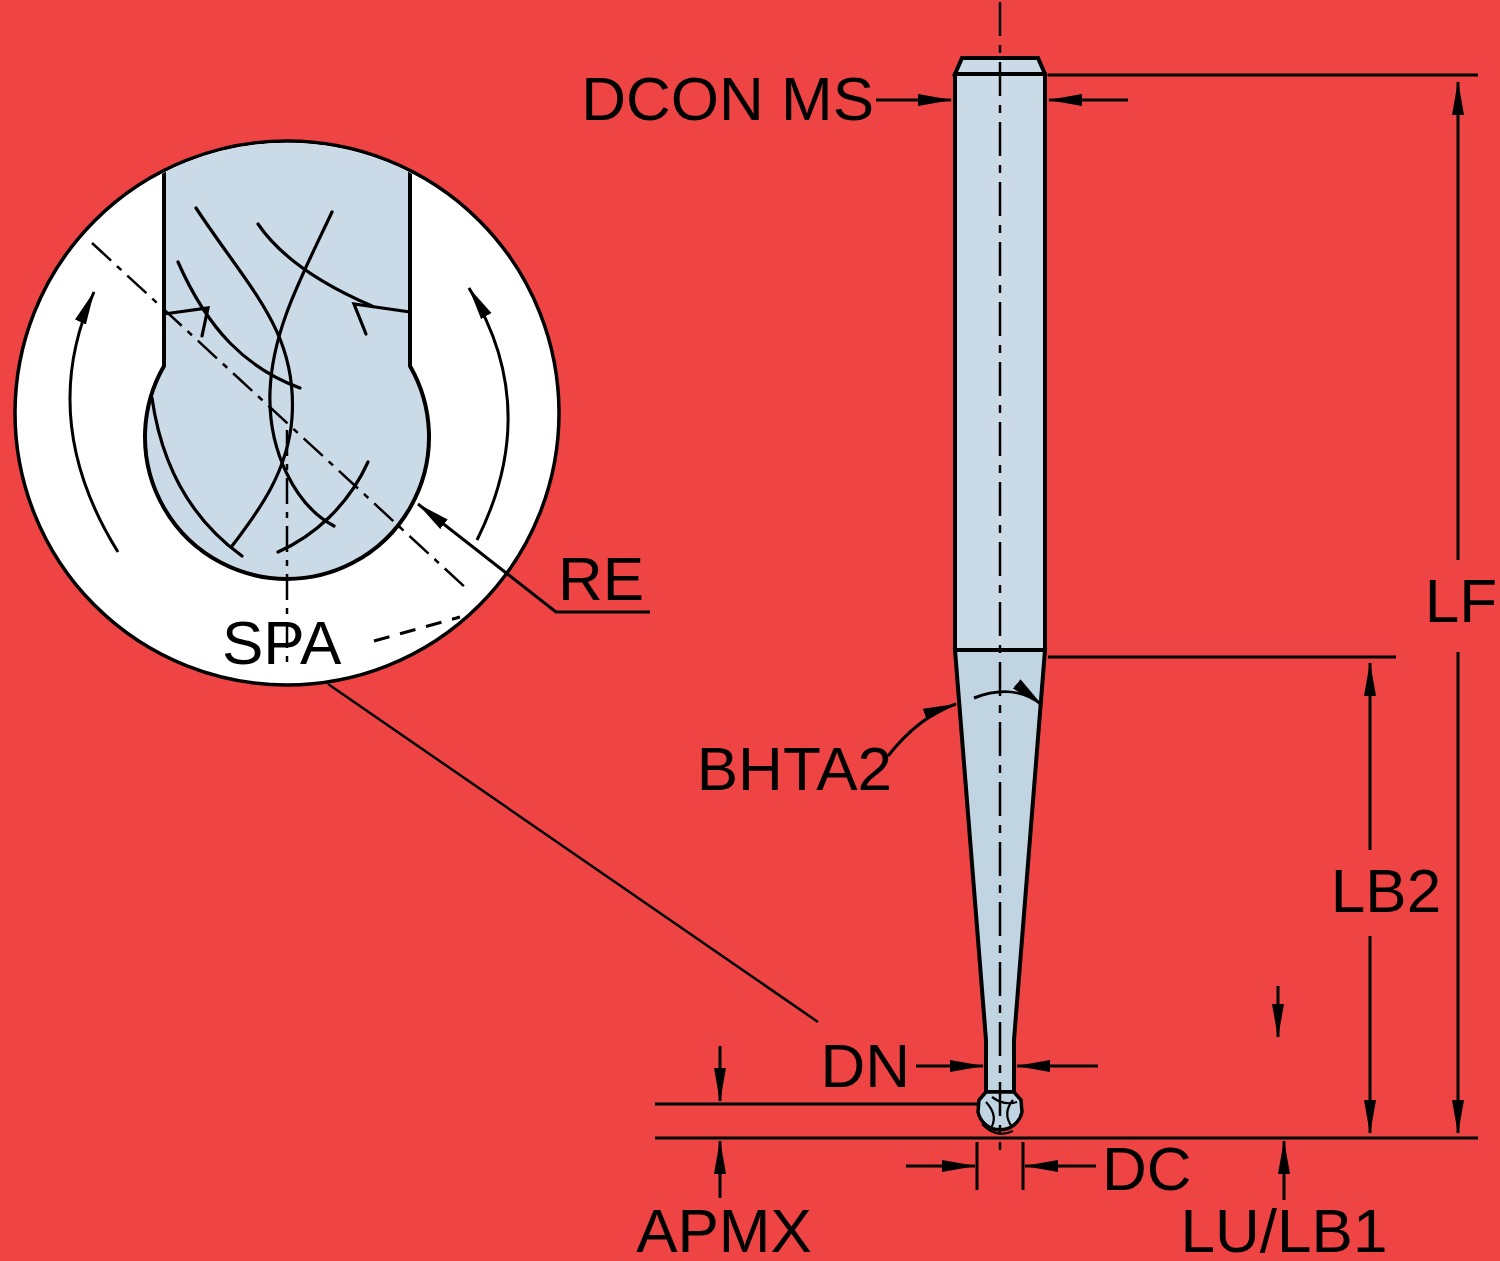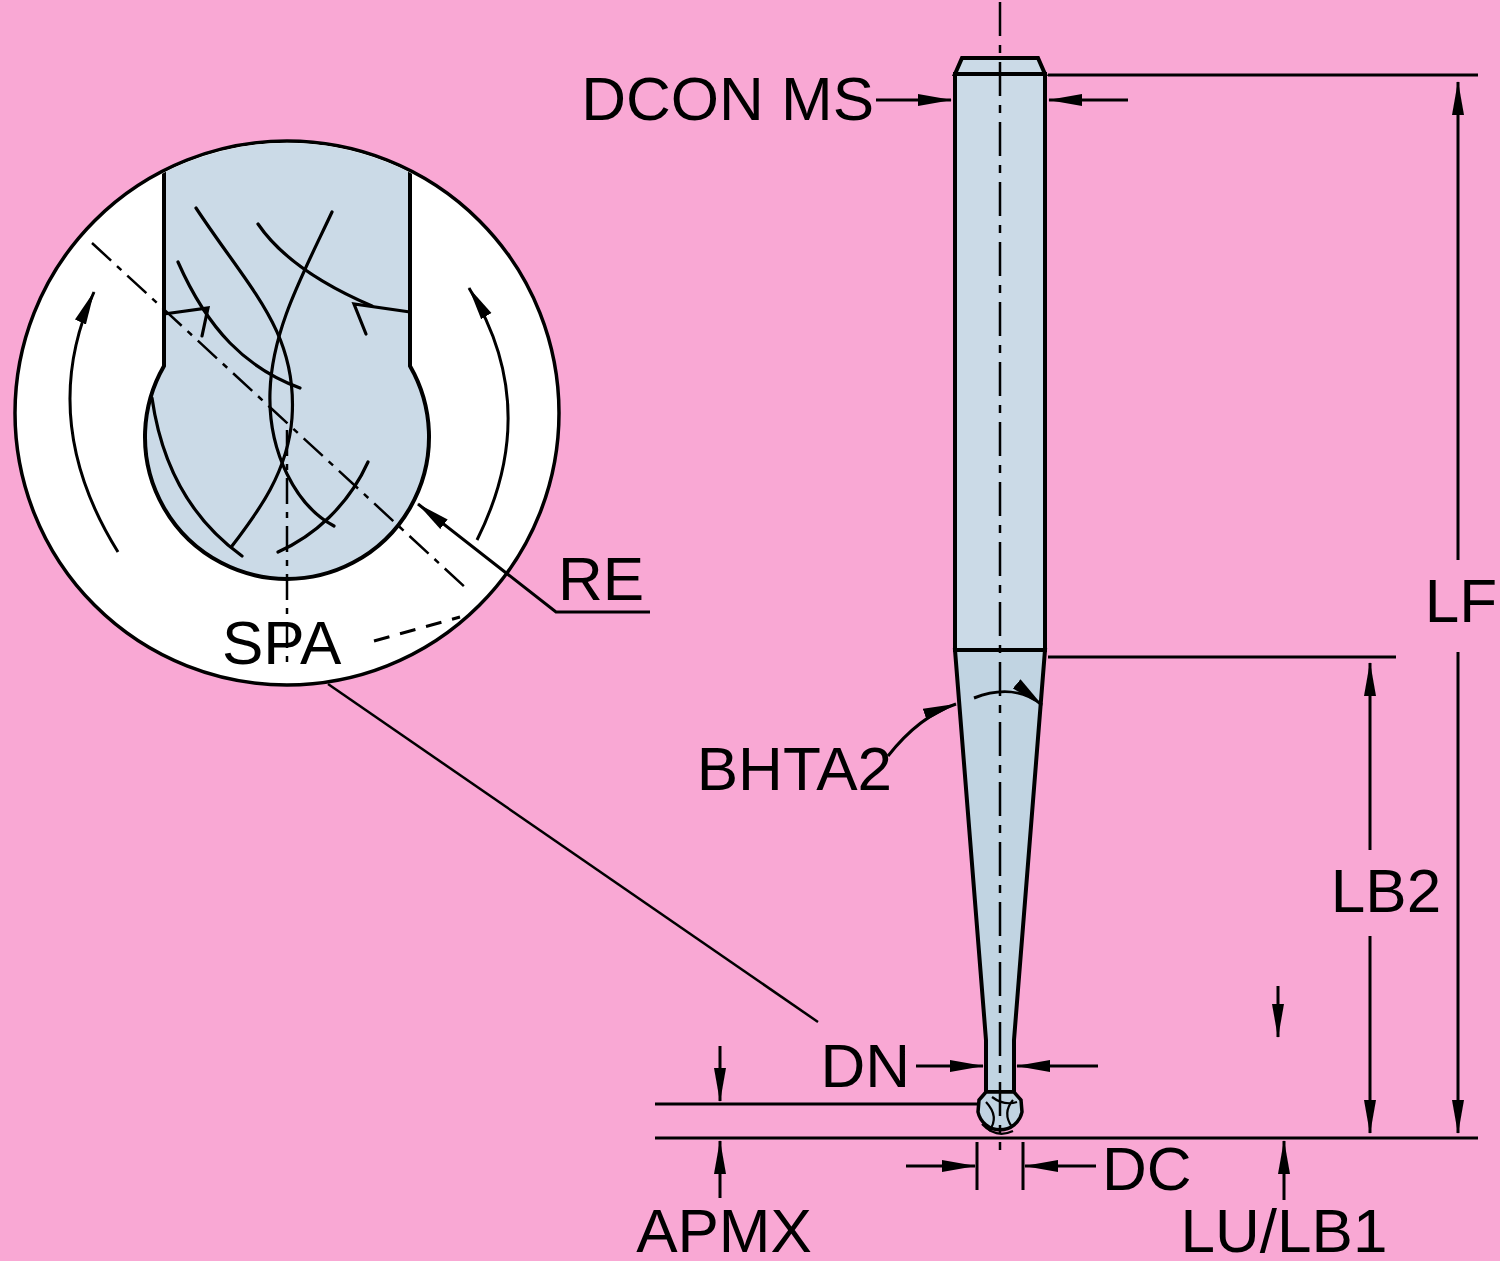--- a/index.html
+++ b/index.html
@@ -1,16 +1,16 @@
 <!DOCTYPE html>
 <html><head>
 <meta charset="utf-8">
 <style>
   html,body{margin:0;padding:0;background:#ffffff;}
-  .stage{position:relative;width:1500px;height:1261px;background:#f9a8d4;overflow:hidden;}
+  .stage{position:relative;width:1500px;height:1261px;background:#ef4444;overflow:hidden;}
   .lbl{font-family:"Liberation Sans","DejaVu Sans",sans-serif;font-size:62px;fill:#000000;}
   .dim{stroke:#000000;stroke-width:3;fill:none;}
   .ext{stroke:#000000;stroke-width:3;fill:none;}
   .outline{stroke:#000000;stroke-width:4;}
   .thin-outline{stroke:#000000;stroke-width:3.5;}
   .flute{stroke:#000000;stroke-width:3.2;fill:none;stroke-linecap:round;}
   .cline{stroke:#000000;stroke-width:2.5;fill:none;}
 </style>
 </head>
 <body>

